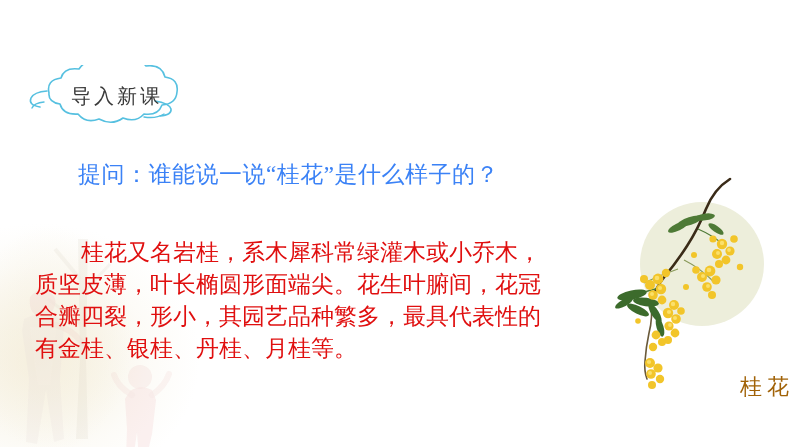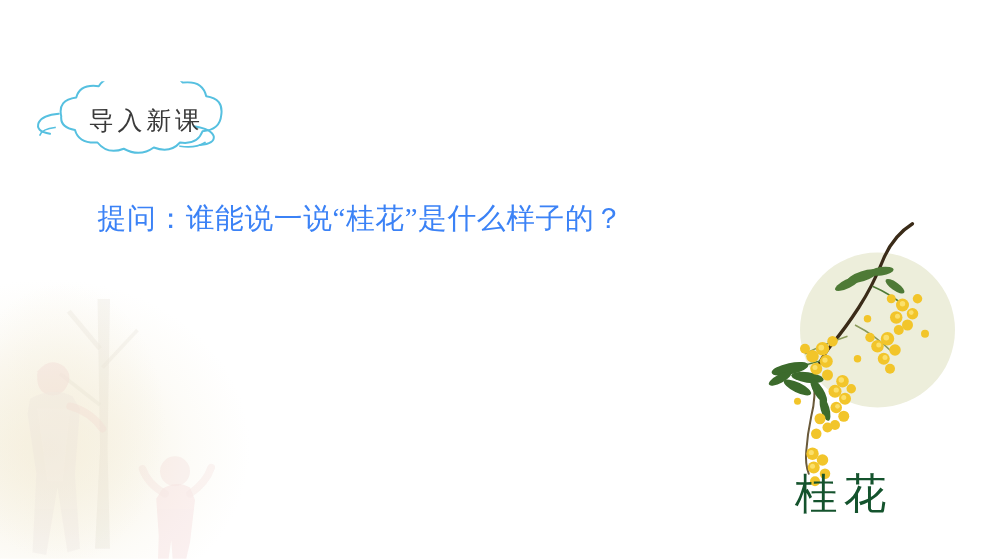--- a/index.html
+++ b/index.html
@@ -135,24 +135,24 @@
   .flower-svg {
     position: absolute;
     left: 0;
     top: 0;
   }
   .flower-caption {
     position: absolute;
     left: 0;
     top: 205px;
     width: 196px;
-    text-align: left;
-    font-family: "Liberation Serif", "DejaVu Serif", serif;
-    font-size: 34px;
-    color: #14532d;
+    text-align: right;
+    font-family: "Liberation Serif", "DejaVu Serif", serif;
+    font-size: 22px;
+    color: #a16207;
     letter-spacing: 5px;
     padding-left: 38px;
     box-sizing: border-box;
   }
 </style>
 </head>
 <body>
 
 <div id="slide">
 
@@ -199,20 +199,21 @@
       <path d="M33 26 q-13 1 -16 7 q-3 7 9 9" fill="none" stroke="#56C0E0" stroke-width="1.6" stroke-linecap="round"></path>
       <path d="M30 37 q-10 1 -12 6" fill="none" stroke="#56C0E0" stroke-width="1.4" stroke-linecap="round"></path>
       <path d="M141 36 q14 2 16 8 q1 6 -11 7" fill="none" stroke="#56C0E0" stroke-width="1.6" stroke-linecap="round"></path>
       <path d="M150 49 q-8 5 -20 3" fill="none" stroke="#56C0E0" stroke-width="1.4" stroke-linecap="round"></path>
     </svg>
     <div class="cloud-label">导入新课</div>
   </div>
 
   <div class="question-text">提问：谁能说一说“桂花”是什么样子的？</div>
 
+  <div class="body-text">桂花又名岩桂，系木犀科常绿灌木或小乔木，质坚皮薄，叶长椭圆形面端尖。花生叶腑间，花冠合瓣四裂，形小，其园艺品种繁多，最具代表性的有金桂、银桂、丹桂、月桂等。</div>
 
   <div class="flower-area">
     <div class="flower-circle"></div>
     <svg class="flower-svg" width="196" height="230" viewBox="0 0 196 230" xmlns="http://www.w3.org/2000/svg">
 
       <path d="M132 12 q-16 10 -24 30 q-8 20 -19 37 q-11 17 -22 30 q-8 10 -14 24" stroke="#3A2B18" stroke-width="2.6" fill="none" stroke-linecap="round"></path>
 
       <path d="M53 133 q2 18 -2 33 q-3 14 -4 28 q-1 10 2 18" stroke="#6a5a3a" stroke-width="1.6" fill="none" stroke-linecap="round"></path>
 
       <path d="M108 47 q-14 4 -26 12" stroke="#4E7A36" stroke-width="1.3" fill="none"></path>

